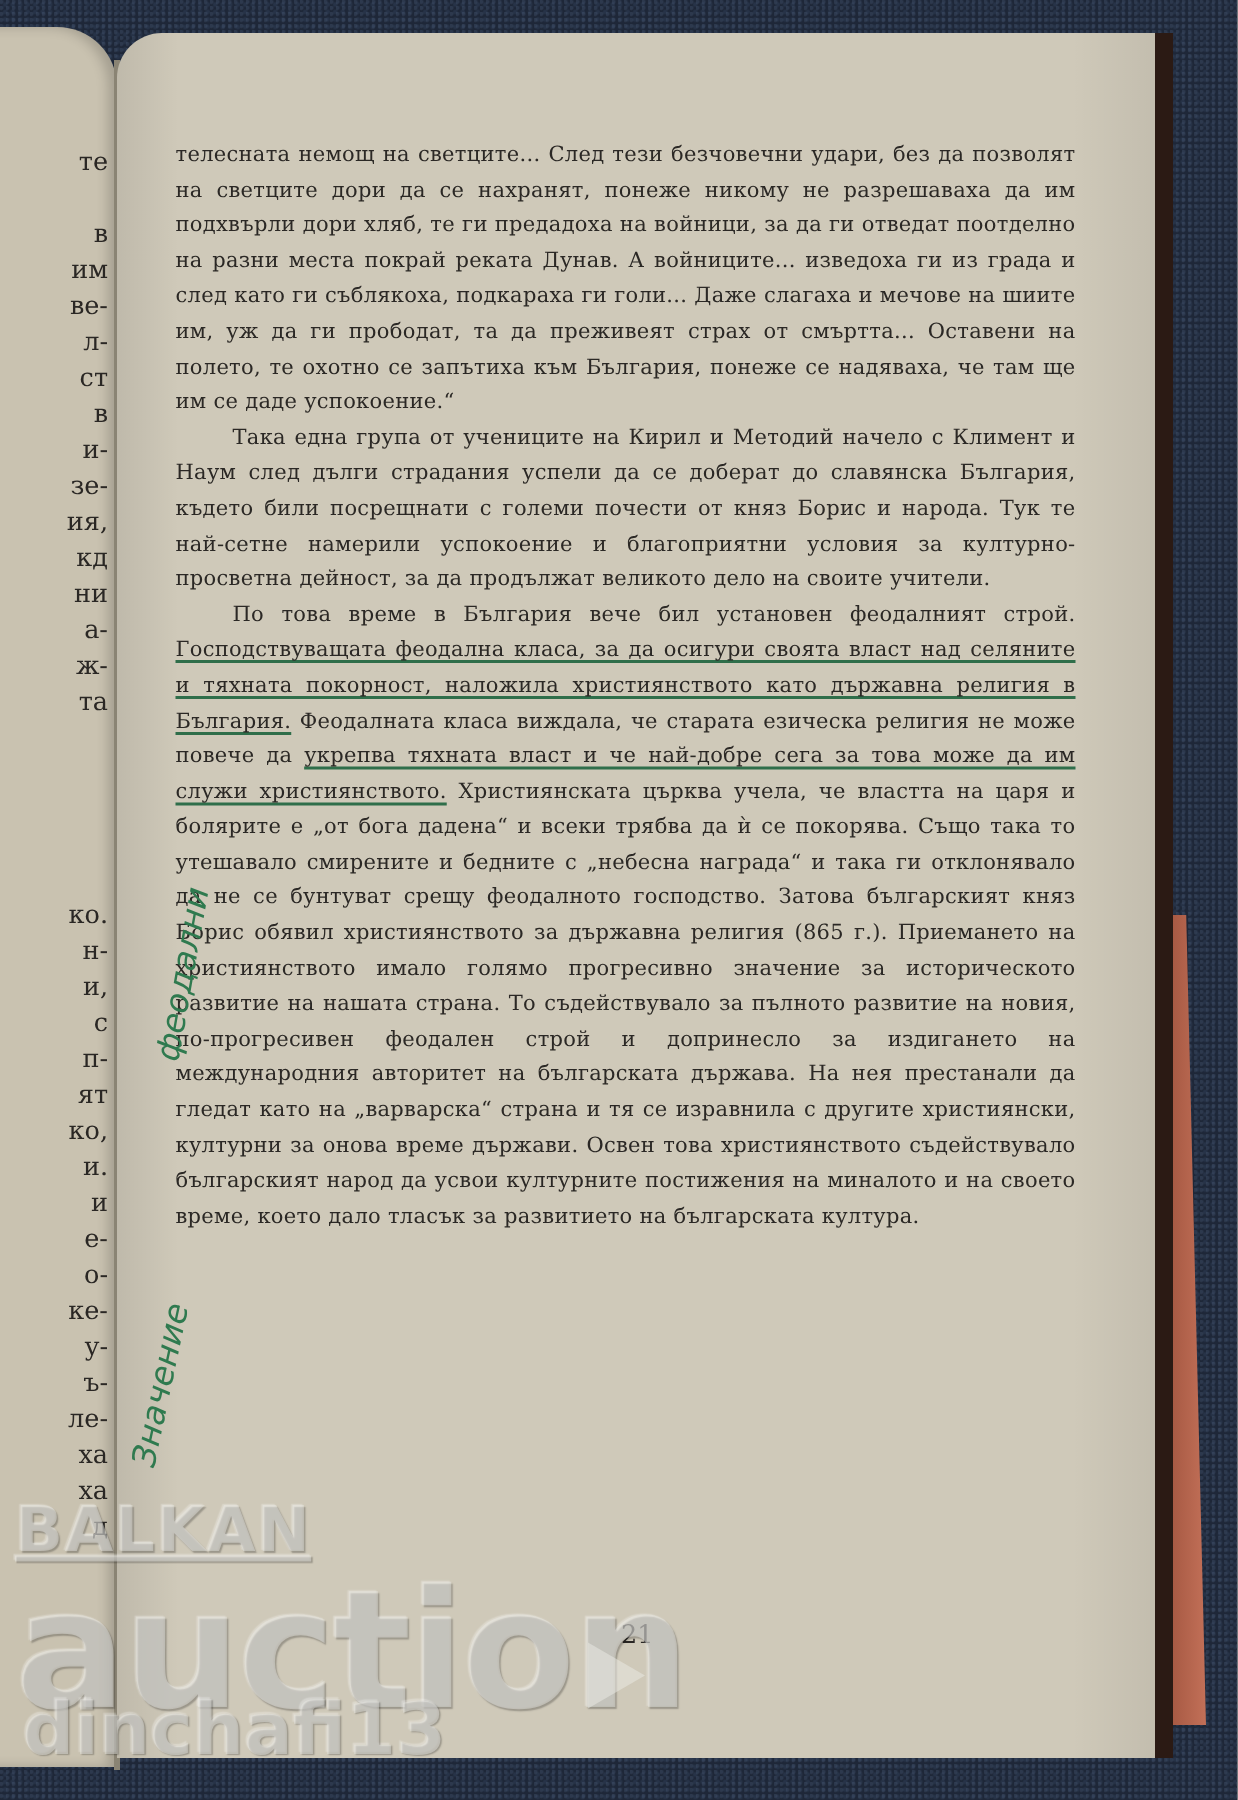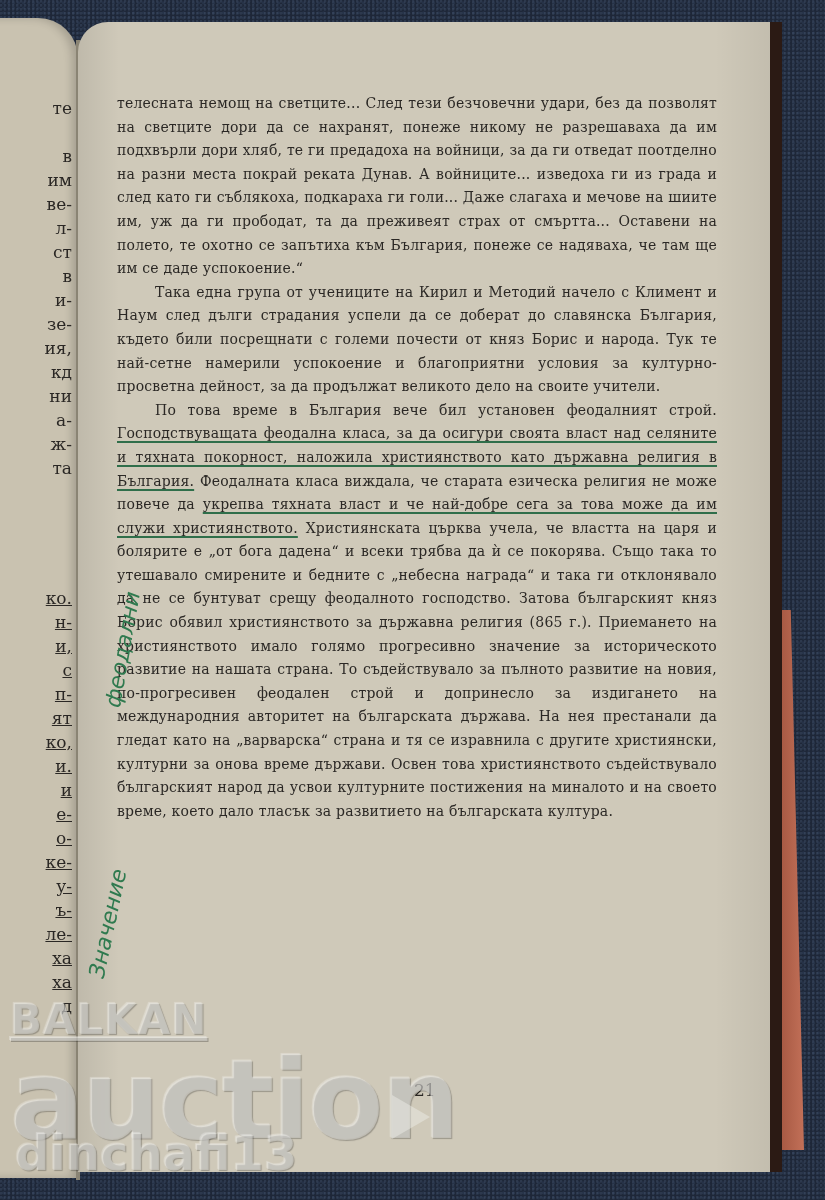--- a/index.html
+++ b/index.html
@@ -14,21 +14,21 @@
   }
   .left-page {
     position:absolute; left:-10px; top:18px; width:88px; height:1160px;
     background:#c9c2b0; border-radius:0 40px 0 0;
     box-shadow: inset -6px 0 8px rgba(0,0,0,0.18);
   }
   .left-frag {
     position:absolute; right:6px; font-size:17px; color:#2a2724; text-align:right; line-height:24px;margin-left:28px;
   }
   .left-frag-top { top:78px; }
-  .left-frag-bottom { top:568px;text-decoration:underline; }
+  .left-frag-bottom { top:580px; }
   .spine { position:absolute; left:76px; top:40px; width:4px; height:1140px; background:#8a8474; }
   .right-page {
     position:absolute; left:78px; top:22px; width:692px; height:1150px;
     background:#cfc9b9;
     background-image: linear-gradient(90deg, rgba(0,0,0,0.08), rgba(0,0,0,0) 6%, rgba(0,0,0,0) 92%, rgba(0,0,0,0.06));
     border-radius:30px 0 0 0;
   }
   .page-edge {
     position:absolute; left:770px; top:22px; width:12px; height:1150px;
     background:#2b1a14;

